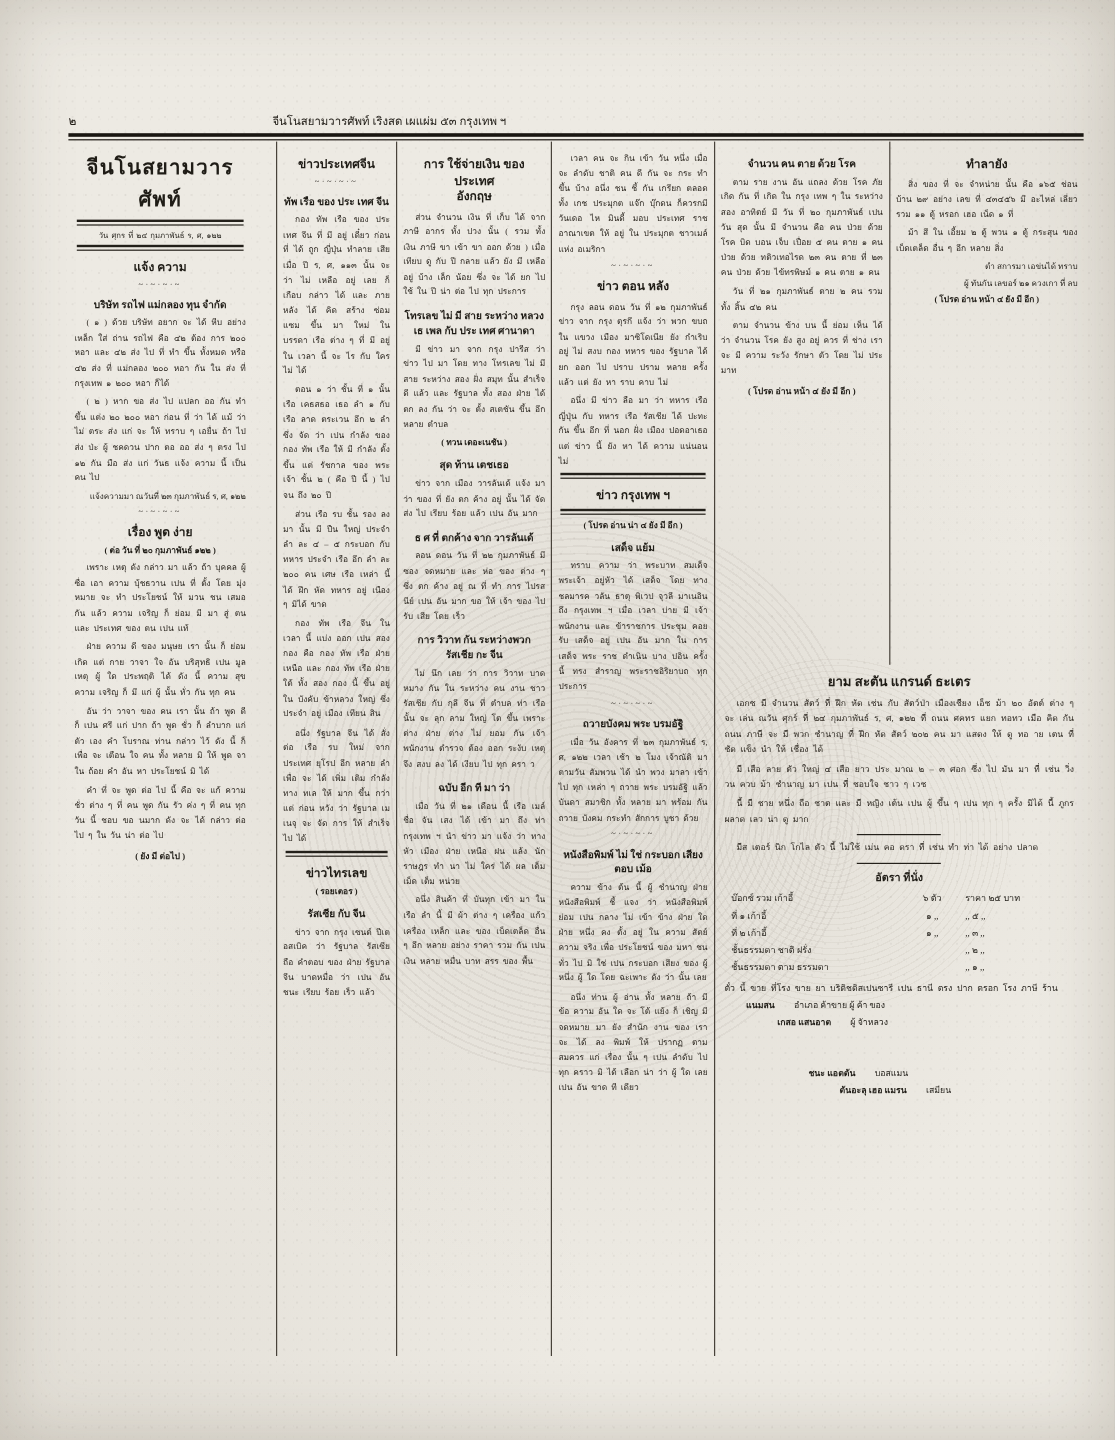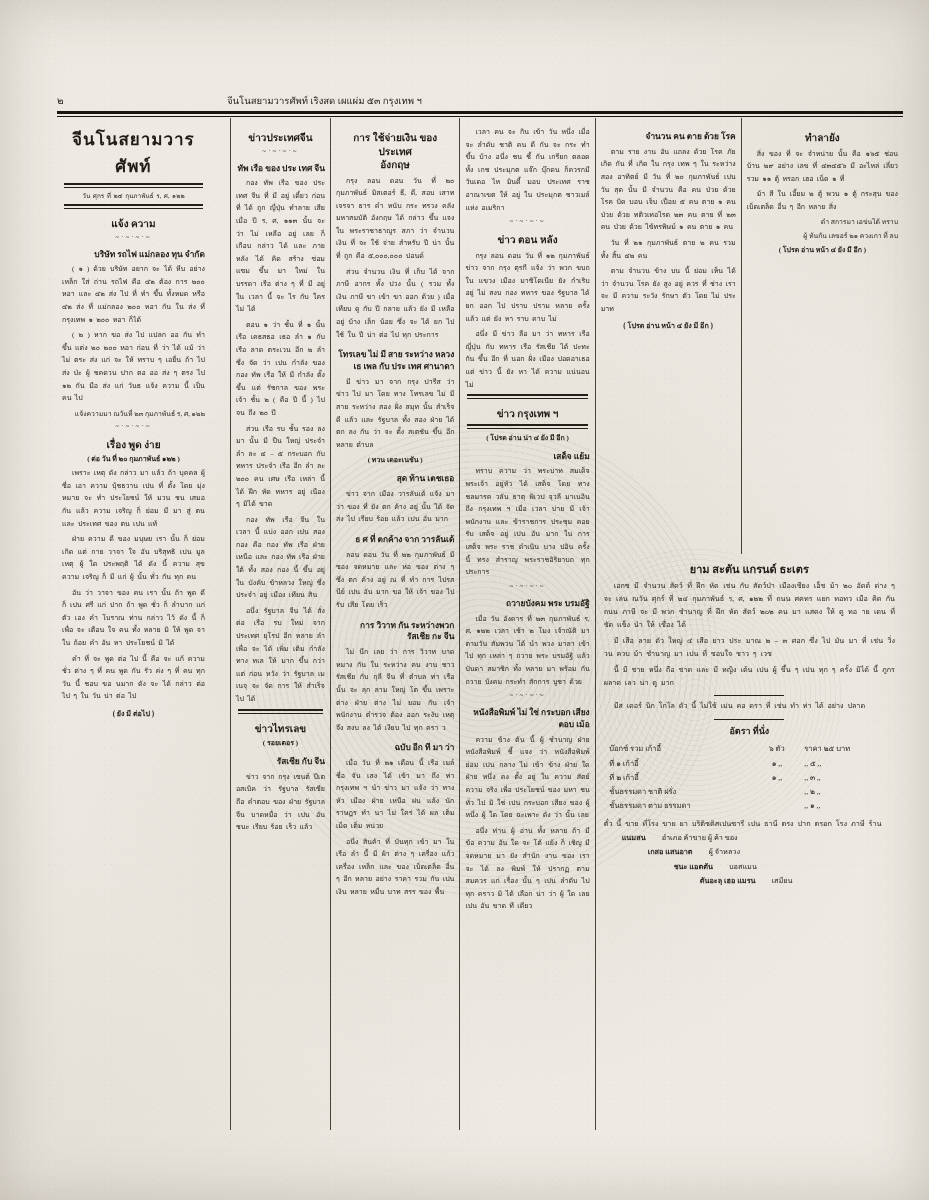--- a/index.html
+++ b/index.html
@@ -39,21 +39,21 @@
   .c5{width:146px;border-right:1px solid #48423a;}
   .c6{flex:1;}
   .wide{padding:4px 8px;}
   
   .masthead{font-size:17px;font-weight:bold;text-align:center;letter-spacing:1px;margin:2px 0 4px;font-family:Liberation Serif, serif;}
   .drule{border-top:2px solid #23201a;border-bottom:1px solid #23201a;height:2px;margin:3px 2px;}
   .srule{width:70px;border-top:1.5px solid #23201a;margin:6px auto 4px;}
   .dateline{font-size:6.4px;text-align:center;margin:1px 0;word-spacing:1px;}
   .headline{font-size:10px;font-weight:bold;text-align:center;margin:8px 0 2px;line-height:1.35;}
   .wide .headline{font-size:11px;margin-top:4px;}
-  .subhead{font-size:8.4px;font-weight:bold;text-align:right;margin:8px 0 3px;line-height:1.4;}
+  .subhead{font-size:8.4px;font-weight:bold;text-align:center;margin:8px 0 3px;line-height:1.4;}
   .caption{font-size:7px;font-weight:bold;text-align:center;margin:2px 0;}
   p.body{font-size:7px;line-height:1.8;text-align:justify;margin:3px 0;word-spacing:1.6px;color:#28231c;text-indent:10px;}
   .wide p.body{font-size:7.2px;word-spacing:2px;}
   .sign{font-size:6.8px;text-align:right;margin:3px 0;}
   .endnote{font-size:7.2px;font-weight:bold;text-align:center;margin-top:5px;}
   .squiggle{text-align:center;font-size:7px;letter-spacing:2px;color:#2a2620;margin:2px 0;}
   .ptable{margin:2px auto 3px;width:280px;}
   .ptable-title{font-size:9px;font-weight:bold;text-align:center;margin:2px 0 4px;}
   .prow{display:flex;font-size:7.5px;line-height:1.9;}
   .prow .pl{flex:0 0 140px;}
@@ -125,21 +125,20 @@
         <h3 class="subhead">
           <div class="hl-line">รัสเซีย กับ จีน</div>
         </h3>
         <p class="body">ข่าว จาก กรุง เซนต์ ปีเตอสเบิค ว่า รัฐบาล รัสเซีย ถือ คำตอบ ของ ฝ่าย รัฐบาล จีน บาดหมื่อ ว่า เปน อัน ชนะ เรียบ ร้อย เร็ว แล้ว</p>
       </section>
     <section class="col c3">
         <h2 class="headline">
           <div class="hl-line">การ ใช้จ่ายเงิน ของ ประเทศ</div>
           <div class="hl-line">อังกฤษ</div>
         </h2>
-        <p class="body">กรุง ลอน ดอน วัน ที่ ๒๐ กุมภาพันธ์ มิสเตอร์ ธี, ดี, สอบ เสาท เจรจา ธาร คำ หนับ กระ ทรวง คลัง มหาสมบัติ อังกฤษ ได้ กล่าว ขึ้น แจง ใน พระราชาธาญูร สภา ว่า จำนวน เงิน ที่ จะ ใช้ จ่าย สำหรับ ปี น่า นั้น ที่ ถูก คือ ๕,๐๐๐,๐๐๐ ปอนด์</p>
         <p class="body">ส่วน จำนวน เงิน ที่ เก็บ ได้ จาก ภาษี อากร ทั้ง ปวง นั้น ( รวม ทั้ง เงิน ภาษี ขา เข้า ขา ออก ด้วย ) เมื่อ เทียบ ดู กับ ปี กลาย แล้ว ยัง มี เหลือ อยู่ บ้าง เล็ก น้อย ซึ่ง จะ ได้ ยก ไป ใช้ ใน ปี น่า ต่อ ไป ทุก ประการ</p>
         <h3 class="subhead">
           <div class="hl-line">โทรเลข ไม่ มี สาย ระหว่าง หลวง</div>
           <div class="hl-line">เธ เพล กับ ประ เทศ ศานาดา</div>
         </h3>
         <p class="body">มี ข่าว มา จาก กรุง ปารีส ว่า ข่าว ไป มา โดย ทาง โทรเลข ไม่ มี สาย ระหว่าง สอง ฝั่ง สมุท นั้น สำเร็จ ดี แล้ว และ รัฐบาล ทั้ง สอง ฝ่าย ได้ ตก ลง กัน ว่า จะ ตั้ง สเตชัน ขึ้น อีก หลาย ตำบล</p>
         <div class="caption">( ทวน เดอะเนชัน )</div>
         <h3 class="subhead">
           <div class="hl-line">สุด ท้าน เตชเธอ</div>
         </h3>
@@ -247,19 +246,19 @@
             <div class="prow">
               <span class="pl">ชั้นธรรมดา ตาม ธรรมดา</span>
               <span class="pq"></span>
               <span class="pp">,,  ๑  ,,</span>
             </div>
           </div>
           <p class="note">ตั๋ว นี้ ขาย ที่โรง ขาย ยา บริติชดิสเปนซารี เปน ธานี ตรง ปาก ตรอก โรง ภาษี ร้าน</p>
           <div class="credits">
             <div class="credit-line" style="padding-left: 18px;"><span class="nm">แนมสน</span><span class="rl">อำเภอ ค้าขาย ผู้ ค้า ของ</span></div>
             <div class="credit-line" style="padding-left: 44px;"><span class="nm">เกสอ แสนอาต</span><span class="rl">ผู้ จัาหลวง</span></div>
-            <div class="credit-line" style="padding-left: 70px;"><span class="nm">ชนะ แอตตัน</span><span class="rl">บอสแมน</span></div>
+            <div class="credit-line" style="padding-left: 70px; margin-top: 28px;"><span class="nm">ชนะ แอตตัน</span><span class="rl">บอสแมน</span></div>
             <div class="credit-line" style="padding-left: 96px;"><span class="nm">ตันอะลุ เฮอ แมรน</span><span class="rl">เสมียน</span></div>
           </div>
         </section>
     </div>
   </main>
 </div>
 
 </body></html>

